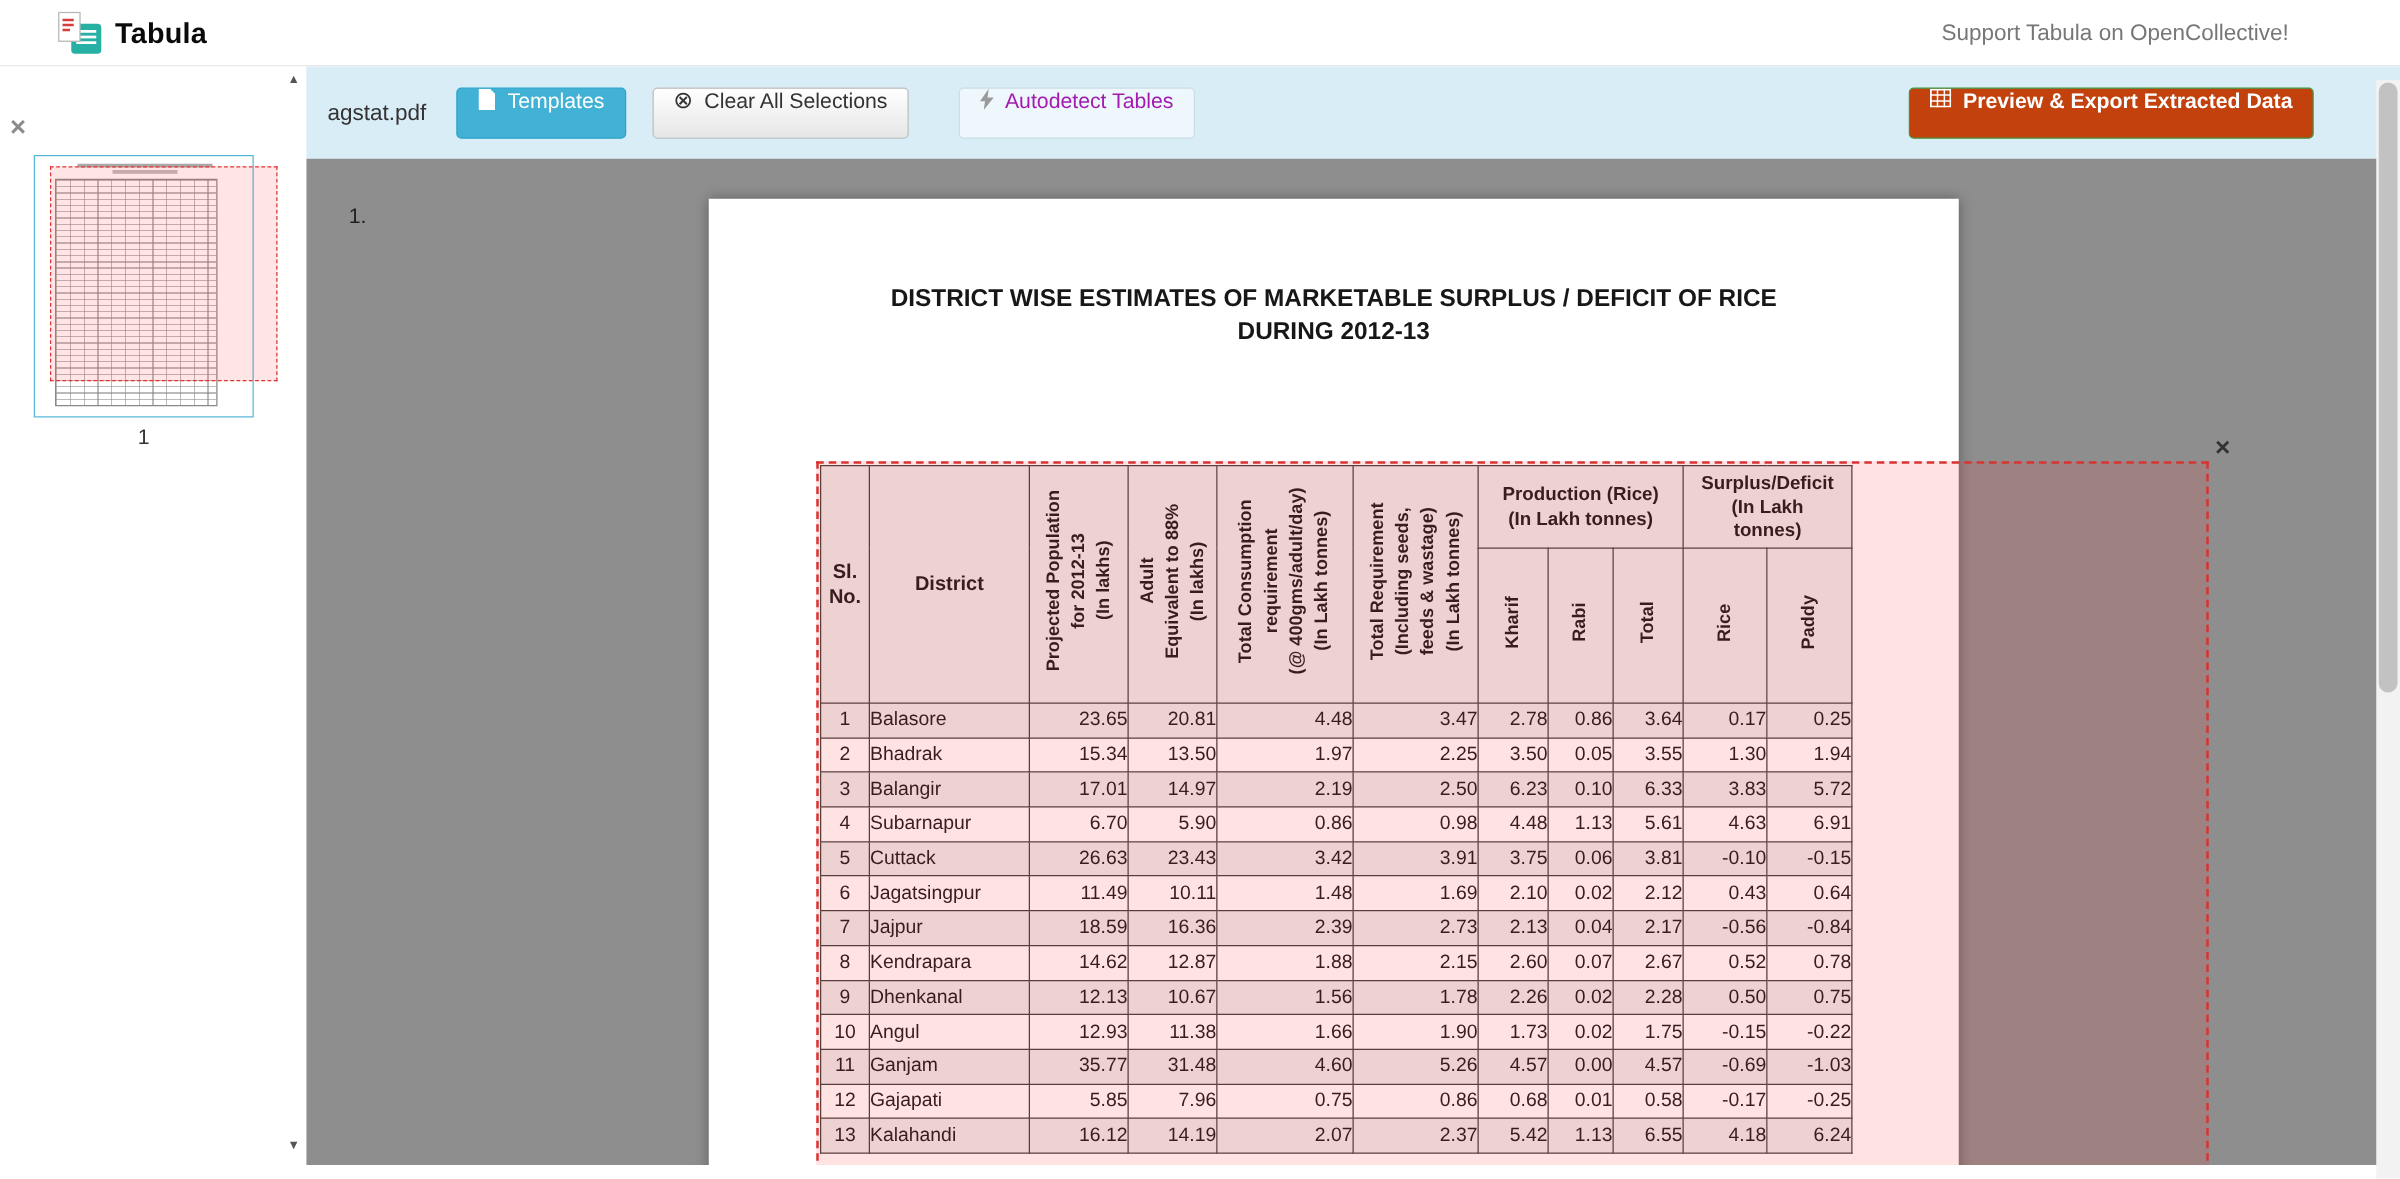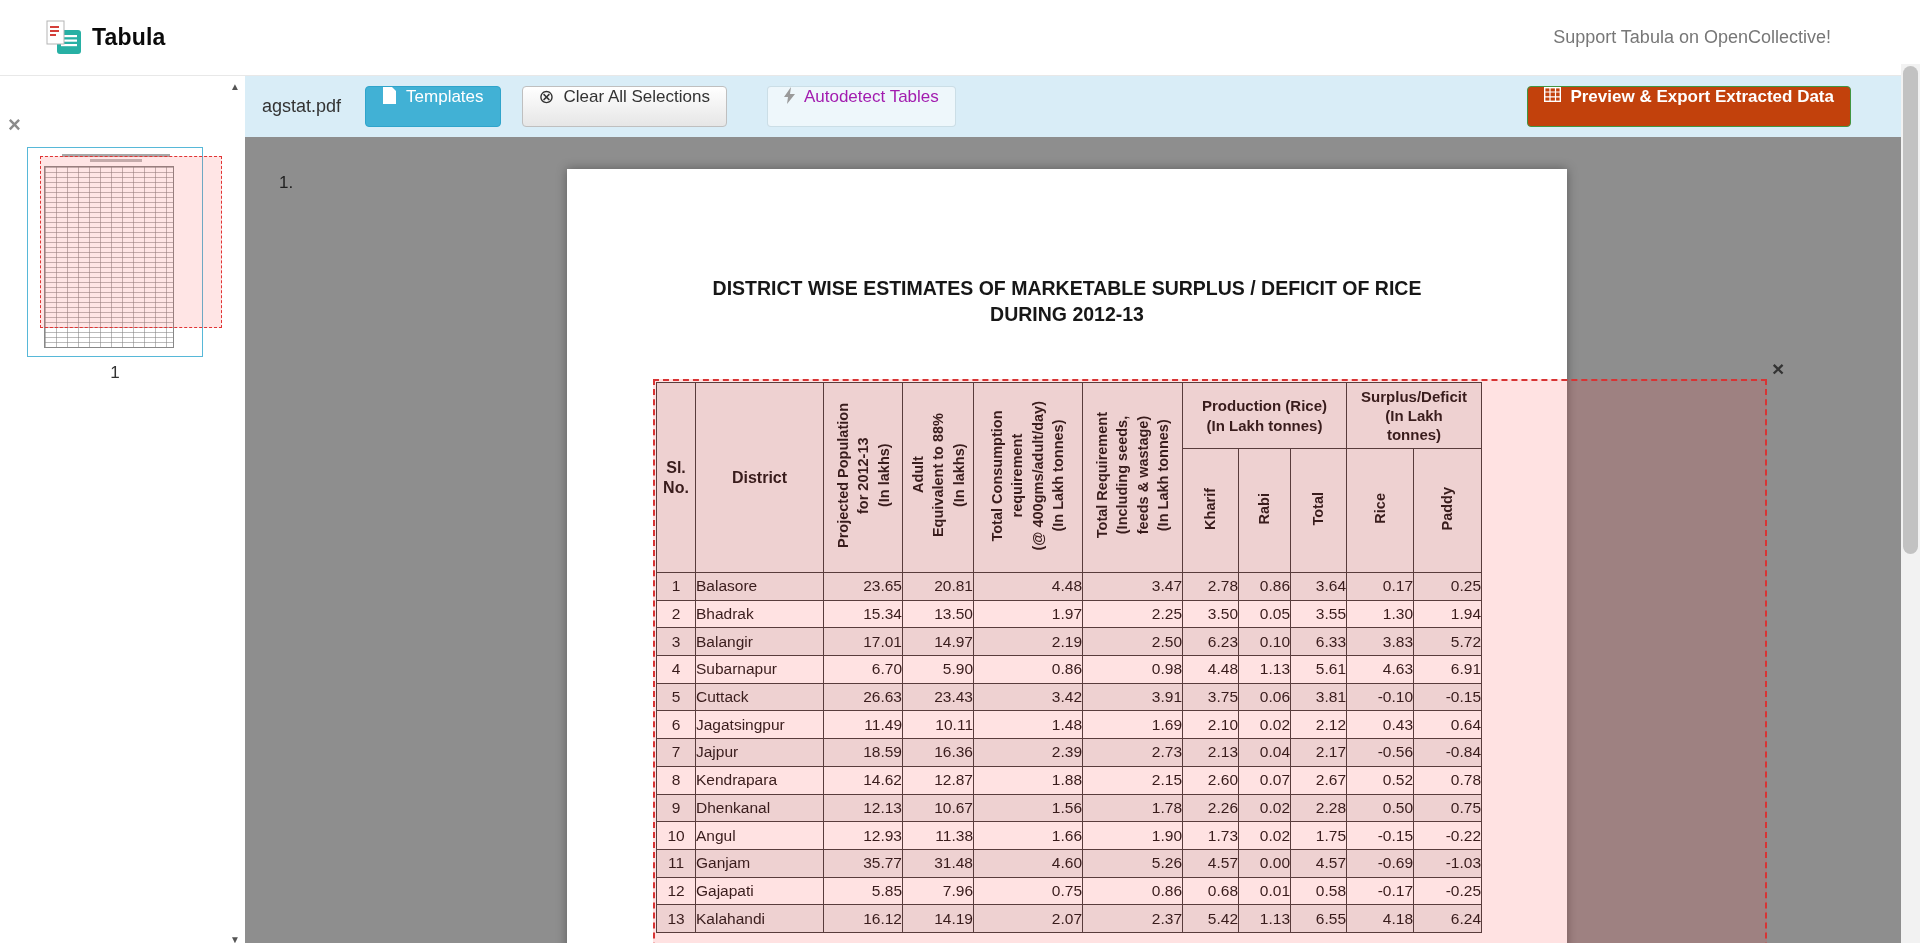--- a/index.html
+++ b/index.html
@@ -1,21 +1,21 @@
 <!DOCTYPE html>
 <html><head>
 <meta charset="utf-8">
 <style>
   html,body{margin:0;padding:0}
   *{box-sizing:border-box}
   body{width:1920px;height:943px;overflow:hidden;position:relative;background:#fff;
        font-family:"Liberation Sans",sans-serif}
 
   
-  .navbar{height:76px;background:#fff;border-bottom:1px solid #e8e8e8;display:flex;
+  .navbar{height:53px;background:#fff;border-bottom:1px solid #e8e8e8;display:flex;
           align-items:center;padding:0 89px 0 45px;position:relative;z-index:30}
   .brand{display:flex;align-items:center;gap:10px;margin-right:22px;cursor:pointer}
   .brand-name{font-size:23px;font-weight:bold;color:#0a0a0a;letter-spacing:.2px}
   .nav-links{display:flex;align-items:center;height:100%}
   .nav-link{padding:0 17px;font-size:18px;color:#777;cursor:pointer;line-height:64px}
   .spacer{flex:1}
   .support-link{font-size:18px;color:#777;cursor:pointer}
 
   
   .app-body{display:flex;height:879px;position:relative}
@@ -34,38 +34,38 @@
        repeating-linear-gradient(180deg,rgba(130,130,130,.55) 0 1px,transparent 1px 5px)}
   .thumb-sel{position:absolute;left:12px;top:8px;width:182px;height:172px;
              border:1px dashed #e03434;background:rgba(255,70,70,.14);z-index:2}
   .thumb-num{position:absolute;left:27px;top:287px;width:176px;text-align:center;
              font-size:17px;color:#333}
   .sb-arrow{position:absolute;right:5px;font-size:10px;color:#555;cursor:pointer;line-height:1}
   .sb-up{top:6px}.sb-down{bottom:10px}
 
   
   .main{flex:1;display:flex;flex-direction:column;min-width:0}
-  .toolbar{height:61px;flex:none;background:#d9edf7;display:flex;align-items:center;
+  .toolbar{height:74px;flex:none;background:#d9edf7;display:flex;align-items:center;
            padding:0 69px 0 17px}
   .filename{font-size:18px;color:#333;margin-right:24px}
   .btn{height:41px;border-radius:4px;display:inline-flex;align-items:flex-start;gap:9px;
        font-size:17px;padding:0 16px;cursor:pointer;border:1px solid transparent;white-space:nowrap}
   .btn-templates{background:#41b1d5;border-color:#2fa4cb;color:#fff;margin-right:21px}
   .btn-clear{background:linear-gradient(#ffffff,#e6e6e6);border-color:#bfbfbf;color:#333;margin-right:40px}
   .btn-autodetect{background:rgba(255,255,255,.55);border-color:rgba(175,200,212,.55);color:#a21caf;cursor:default}
   .btn-export{background:#c2410c;border-color:#419641;color:#fff;margin-left:auto;font-weight:bold}
   .icon{display:inline-flex;align-items:center;line-height:1}
   .clear-x{font-size:19px;color:#333}
 
   
   .doc-viewport{flex:1;background:#8e8e8e;position:relative;overflow:hidden}
   .page-label{position:absolute;left:34px;top:36px;font-size:17px;color:#1f1f1f}
   .pdf-page{position:absolute;left:322px;top:32px;width:1000px;height:1450px;background:#fff;
             box-shadow:0 0 10px rgba(0,0,0,.35);cursor:crosshair}
-  .pdf-title{margin-top:107px;text-align:center;font-size:19.5px;font-weight:bold;color:#171717;
+  .pdf-title{margin-top:68px;text-align:center;font-size:19.5px;font-weight:bold;color:#171717;
              line-height:1.32}
 
   
   .pdf-table{position:absolute;left:89px;top:213px;width:825px;border-collapse:collapse;
              table-layout:fixed;color:#171717}
   .pdf-table th,.pdf-table td{border:1px solid #3c3c3c;padding:0;overflow:hidden}
   .pdf-table thead th{background:#ececec;font-weight:bold;text-align:center;vertical-align:middle}
   tr.h-top{height:66px}
   tr.h-bot{height:124px}
   .pre{white-space:pre-line}

